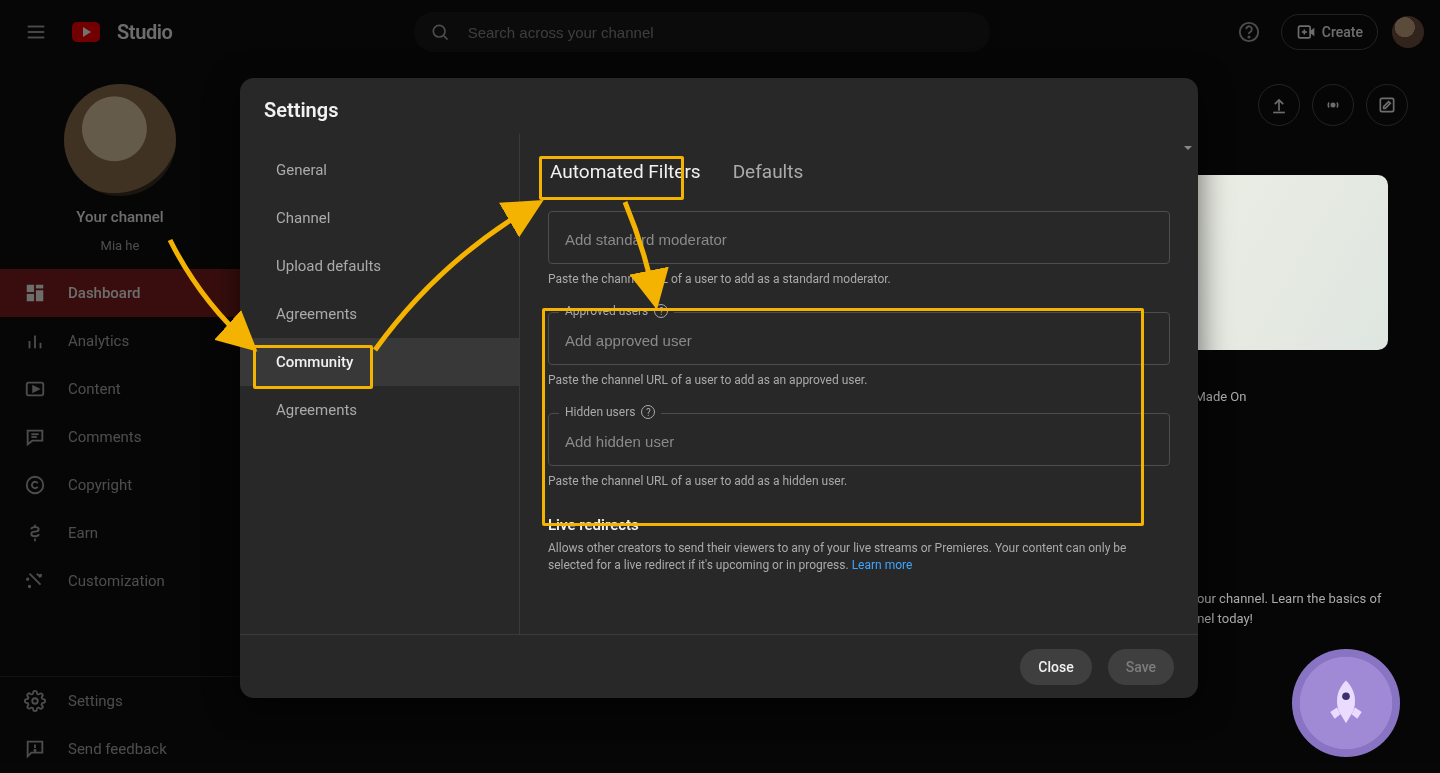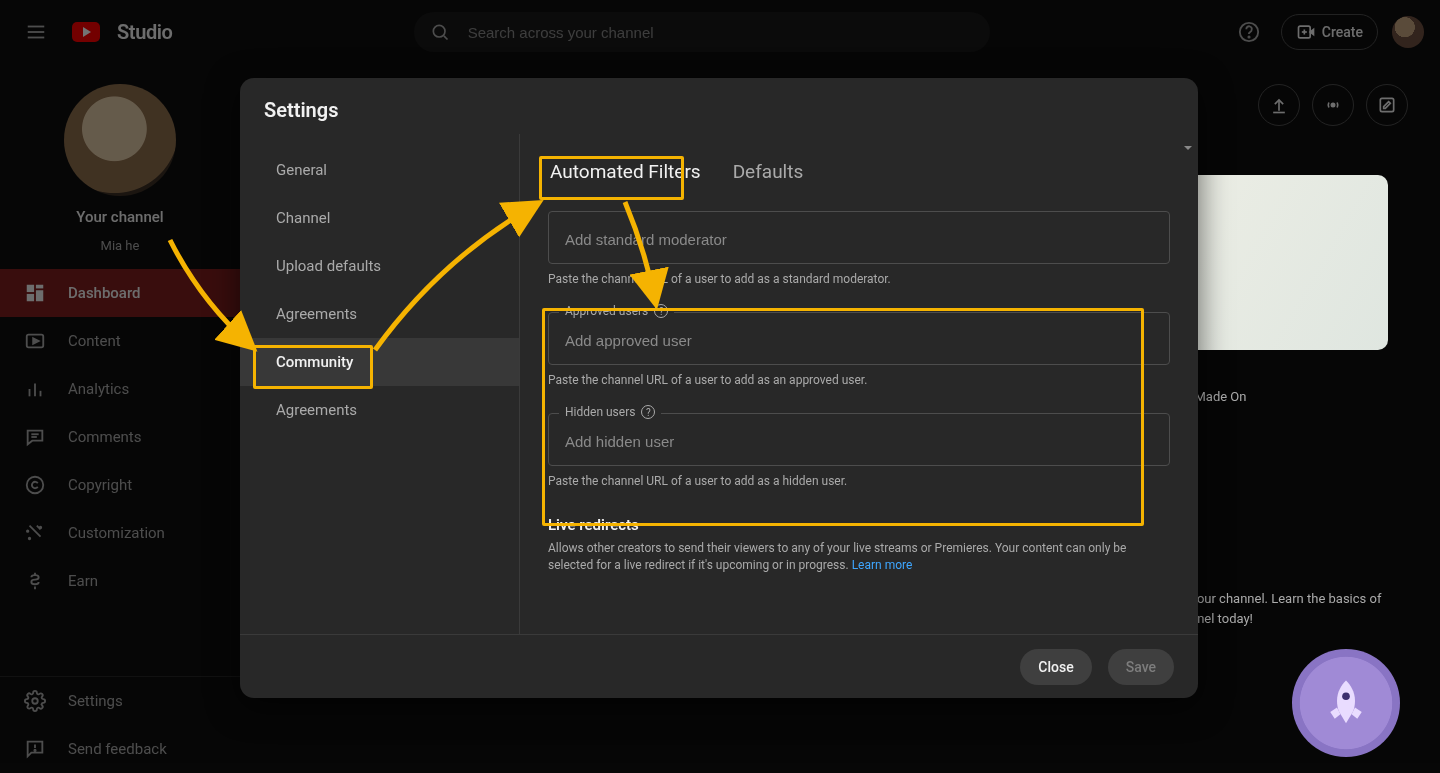--- a/index.html
+++ b/index.html
@@ -374,76 +374,76 @@
           <rect x="13" y="3" width="8" height="4"></rect>
           <rect x="13" y="9" width="8" height="12"></rect>
           <rect x="3" y="13" width="8" height="8"></rect>
         </svg>
     </span>
     <span>Dashboard</span>
   </div>
   <div class="nav-item">
     <span class="nav-icon">
       <svg width="22" height="22" viewBox="0 0 24 24" fill="none" stroke="currentColor" stroke-width="2">
-          <rect x="3" y="5" width="18" height="14" rx="2"></rect>
-          <polygon points="10,9 16,12 10,15" fill="currentColor"></polygon>
+          <line x1="6" y1="20" x2="6" y2="12"></line>
+          <line x1="12" y1="20" x2="12" y2="6"></line>
+          <line x1="18" y1="20" x2="18" y2="14"></line>
         </svg>
     </span>
-    <span>Content</span>
+    <span>Analytics</span>
   </div>
   <div class="nav-item">
     <span class="nav-icon">
       <svg width="22" height="22" viewBox="0 0 24 24" fill="none" stroke="currentColor" stroke-width="2">
-          <line x1="6" y1="20" x2="6" y2="12"></line>
-          <line x1="12" y1="20" x2="12" y2="6"></line>
-          <line x1="18" y1="20" x2="18" y2="14"></line>
+          <rect x="3" y="5" width="18" height="14" rx="2"></rect>
+          <polygon points="10,9 16,12 10,15" fill="currentColor"></polygon>
         </svg>
     </span>
-    <span>Analytics</span>
+    <span>Content</span>
   </div>
   <div class="nav-item">
     <span class="nav-icon">
       <svg width="22" height="22" viewBox="0 0 24 24" fill="none" stroke="currentColor" stroke-width="2">
           <path d="M4 5h16v11H9l-5 4z"></path>
           <line x1="8" y1="9" x2="16" y2="9"></line>
           <line x1="8" y1="12" x2="14" y2="12"></line>
         </svg>
     </span>
     <span>Comments</span>
   </div>
   <div class="nav-item">
     <span class="nav-icon">
       <svg width="22" height="22" viewBox="0 0 24 24" fill="none" stroke="currentColor" stroke-width="2">
           <circle cx="12" cy="12" r="9"></circle>
           <path d="M15 10a3.5 3.5 0 1 0 0 4"></path>
         </svg>
     </span>
     <span>Copyright</span>
+  </div>
+  <div class="nav-item">
+    <span class="nav-icon">
+      <svg width="22" height="22" viewBox="0 0 24 24" fill="none" stroke="currentColor" stroke-width="2">
+          <path d="M12 3v3"></path>
+          <path d="M12 18v3"></path>
+          <path d="M8 8c0-1.5 1.8-2.5 4-2.5s4 1 4 2.5-1.8 2.5-4 2.5-4 1-4 2.5 1.8 2.5 4 2.5 4-1 4-2.5"></path>
+        </svg>
+    </span>
+    <span>Earn</span>
   </div>
   <div class="nav-item">
     <span class="nav-icon">
       <svg width="22" height="22" viewBox="0 0 24 24" fill="none" stroke="currentColor" stroke-width="2">
           <path d="M6 4l12 12"></path>
           <path d="M14 4l4 4"></path>
           <circle cx="6" cy="18" r="0.8" fill="currentColor"></circle>
           <circle cx="18" cy="6" r="0.8" fill="currentColor"></circle>
           <circle cx="4" cy="10" r="0.8" fill="currentColor"></circle>
         </svg>
     </span>
     <span>Customization</span>
-  </div>
-  <div class="nav-item">
-    <span class="nav-icon">
-      <svg width="22" height="22" viewBox="0 0 24 24" fill="none" stroke="currentColor" stroke-width="2">
-          <path d="M12 3v3"></path>
-          <path d="M12 18v3"></path>
-          <path d="M8 8c0-1.5 1.8-2.5 4-2.5s4 1 4 2.5-1.8 2.5-4 2.5-4 1-4 2.5 1.8 2.5 4 2.5 4-1 4-2.5"></path>
-        </svg>
-    </span>
-    <span>Earn</span>
   </div>
 
   <div class="nav-bottom">
     <div class="nav-item">
       <span class="nav-icon">
         <svg width="22" height="22" viewBox="0 0 24 24" fill="none" stroke="currentColor" stroke-width="2">
             <circle cx="12" cy="12" r="3"></circle>
             <path d="M19.4 15a1.7 1.7 0 0 0 .34 1.87l.06.06a2 2 0 1 1-2.83 2.83l-.06-.06A1.7 1.7 0 0 0 15 19.4a1.7 1.7 0 0 0-1 1.55V21a2 2 0 0 1-4 0v-.09A1.7 1.7 0 0 0 9 19.4a1.7 1.7 0 0 0-1.87.34l-.06.06a2 2 0 1 1-2.83-2.83l.06-.06A1.7 1.7 0 0 0 4.6 15a1.7 1.7 0 0 0-1.55-1H3a2 2 0 0 1 0-4h.09A1.7 1.7 0 0 0 4.6 9a1.7 1.7 0 0 0-.34-1.87l-.06-.06A2 2 0 1 1 7.03 4.24l.06.06A1.7 1.7 0 0 0 9 4.6a1.7 1.7 0 0 0 1-1.55V3a2 2 0 0 1 4 0v.09c0 .68.4 1.29 1 1.55a1.7 1.7 0 0 0 1.87-.34l.06-.06a2 2 0 1 1 2.83 2.83l-.06.06A1.7 1.7 0 0 0 19.4 9c.26.6.87 1 1.55 1H21a2 2 0 0 1 0 4h-.09c-.68 0-1.29.4-1.55 1z"></path>
           </svg>
       </span>

